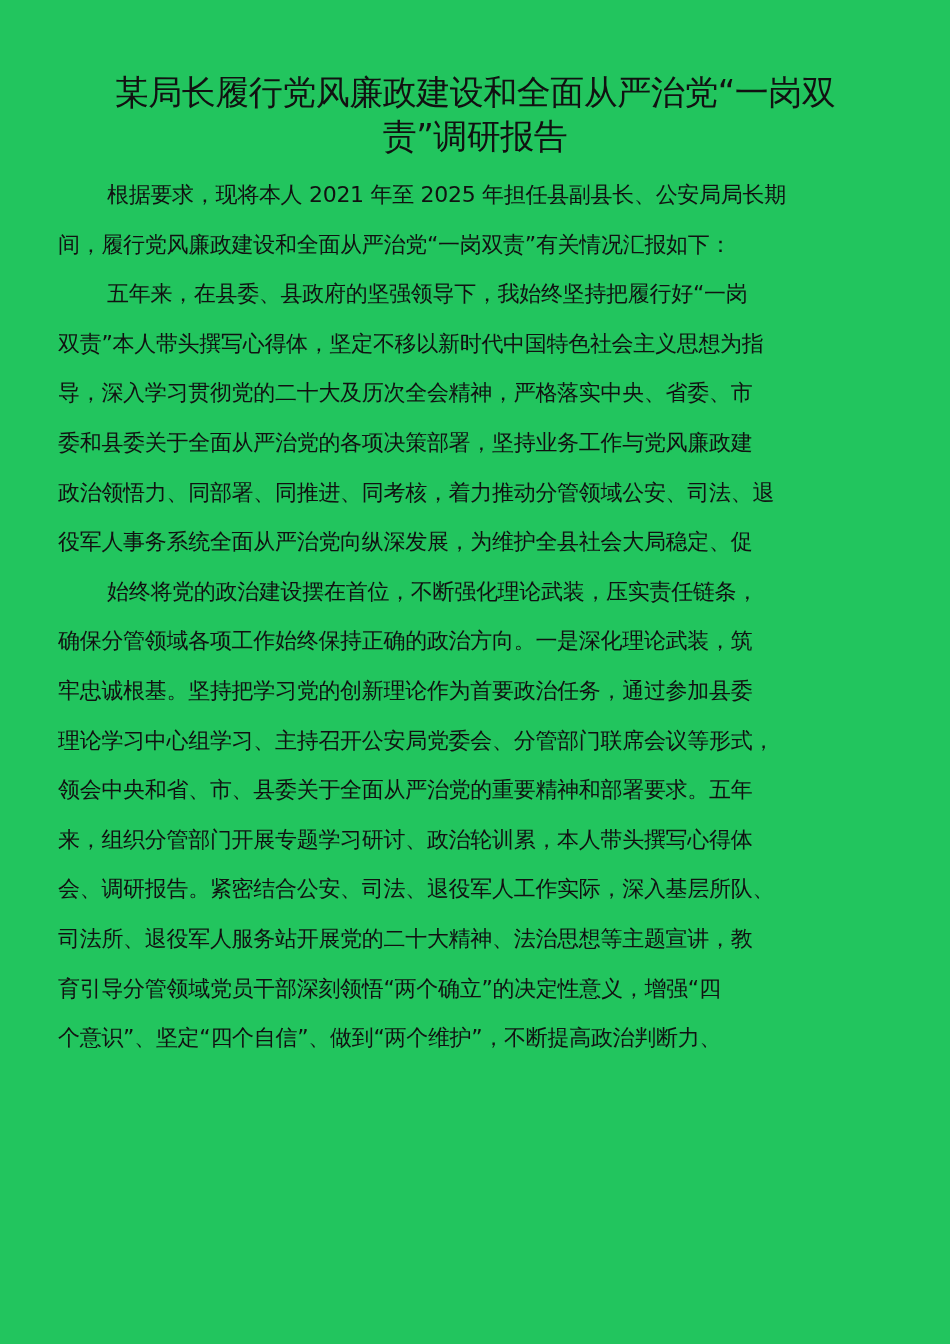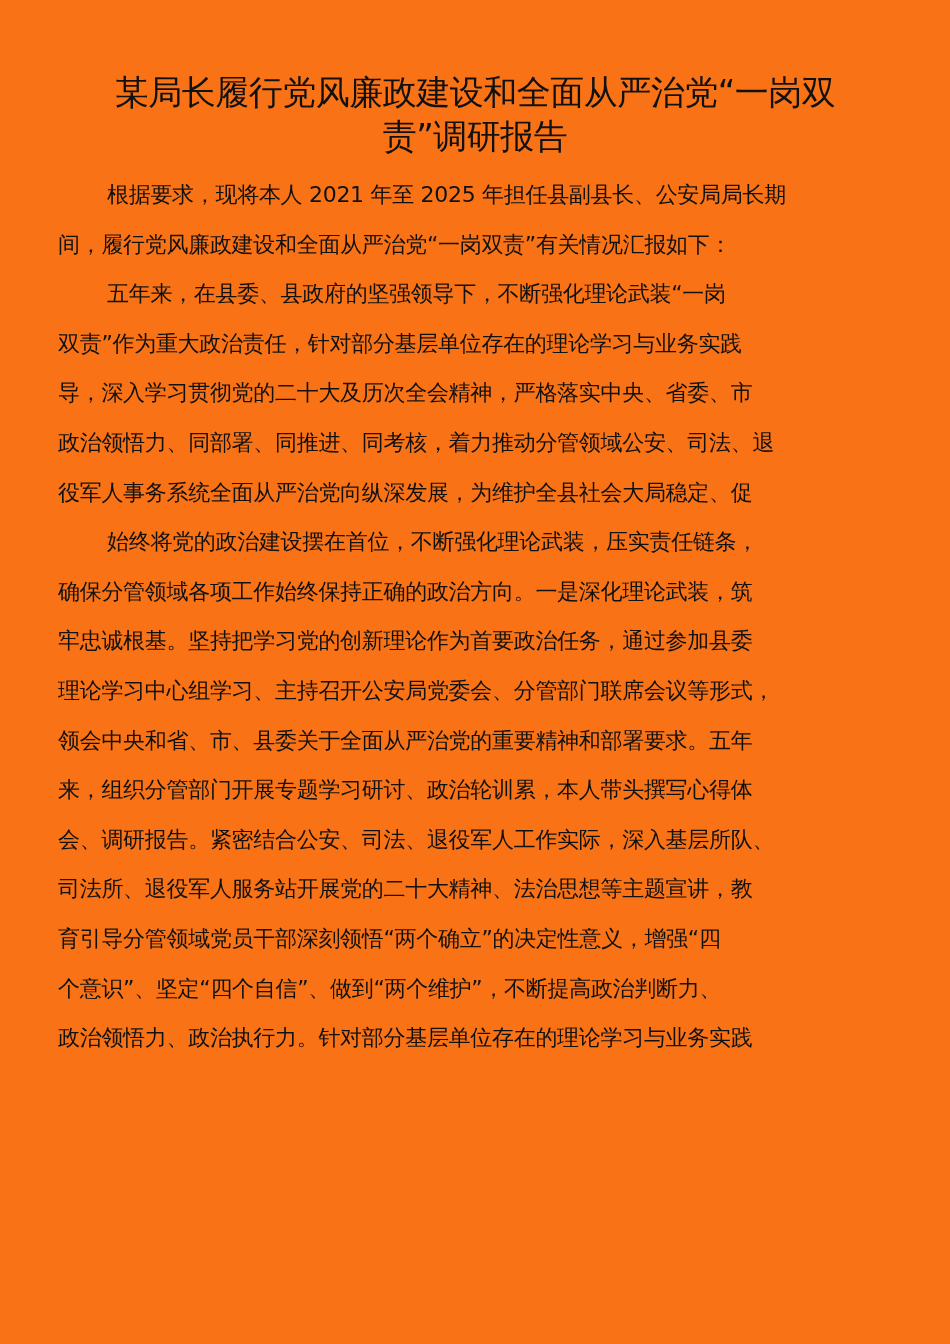--- a/index.html
+++ b/index.html
@@ -13,21 +13,21 @@
       overflow: hidden;
       position: relative;
       font-family: "DejaVu Sans", "Liberation Sans", sans-serif;
       color: #111111;
     }
     .page {
       position: absolute;
       left: 0; top: 0;
       width: 950px;
       height: 1344px;
-      background: #f97316;
+      background: #22c55e;
     }
     .title {
       position: absolute;
       left: 60px;
       width: 830px;
       top: 70px;
       text-align: center;
       font-size: 34px;
       line-height: 44px;
       font-weight: normal;
@@ -69,36 +69,36 @@
   </h1>
 
   <div class="body">
 
     <div>
       <span class="line indent">根据要求，现将本人 2021 年至 2025 年担任县副县长、公安局局长期</span>
       <span class="line">间，履行党风廉政建设和全面从严治党“一岗双责”有关情况汇报如下：</span>
     </div>
 
     <div>
-      <span class="line indent">五年来，在县委、县政府的坚强领导下，不断强化理论武装“一岗</span>
-      <span class="line">双责”作为重大政治责任，针对部分基层单位存在的理论学习与业务实践</span>
+      <span class="line indent">五年来，在县委、县政府的坚强领导下，我始终坚持把履行好“一岗</span>
+      <span class="line">双责”本人带头撰写心得体，坚定不移以新时代中国特色社会主义思想为指</span>
       <span class="line">导，深入学习贯彻党的二十大及历次全会精神，严格落实中央、省委、市</span>
+      <span class="line">委和县委关于全面从严治党的各项决策部署，坚持业务工作与党风廉政建</span>
       <span class="line">政治领悟力、同部署、同推进、同考核，着力推动分管领域公安、司法、退</span>
       <span class="line">役军人事务系统全面从严治党向纵深发展，为维护全县社会大局稳定、促</span>
     </div>
 
 
     <div>
       <span class="line indent">始终将党的政治建设摆在首位，不断强化理论武装，压实责任链条，</span>
       <span class="line">确保分管领域各项工作始终保持正确的政治方向。一是深化理论武装，筑</span>
       <span class="line">牢忠诚根基。坚持把学习党的创新理论作为首要政治任务，通过参加县委</span>
       <span class="line">理论学习中心组学习、主持召开公安局党委会、分管部门联席会议等形式，</span>
       <span class="line">领会中央和省、市、县委关于全面从严治党的重要精神和部署要求。五年</span>
       <span class="line">来，组织分管部门开展专题学习研讨、政治轮训累，本人带头撰写心得体</span>
       <span class="line">会、调研报告。紧密结合公安、司法、退役军人工作实际，深入基层所队、</span>
       <span class="line">司法所、退役军人服务站开展党的二十大精神、法治思想等主题宣讲，教</span>
       <span class="line">育引导分管领域党员干部深刻领悟“两个确立”的决定性意义，增强“四</span>
       <span class="line">个意识”、坚定“四个自信”、做到“两个维护”，不断提高政治判断力、</span>
-      <span class="line">政治领悟力、政治执行力。针对部分基层单位存在的理论学习与业务实践</span>
     </div>
 
   </div>
 </div>
 
 </body></html>

